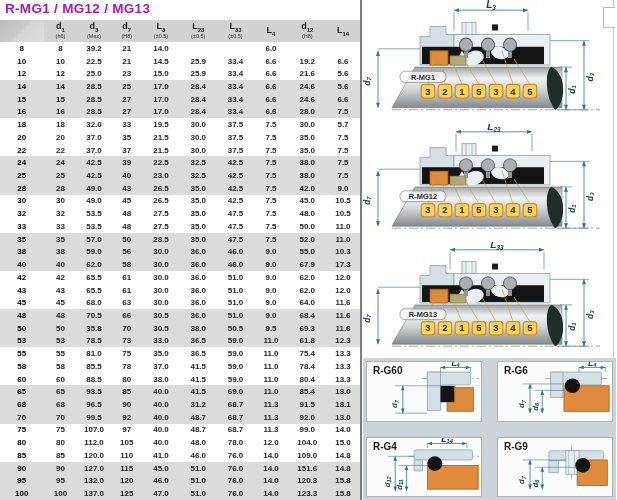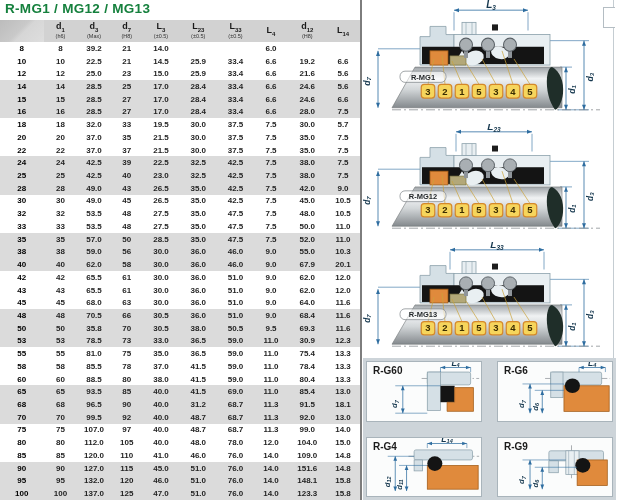--- a/index.html
+++ b/index.html
@@ -2,21 +2,21 @@
 <html><head>
 <meta charset="utf-8">
 <style>
   html,body{margin:0;padding:0;background:#fff;}
   .page{position:relative;width:617px;height:500px;background:#fff;overflow:hidden;
         font-family:"Liberation Sans",sans-serif;}
   
   .table-pane{position:absolute;left:0;top:0;width:362px;height:500px;box-sizing:border-box;
               border-right:2px solid #7d7d7d;background:#fff;
               --cols:43.5px 34px 33px 32.5px 36px 38.5px 36px 35px 37.5px 34px;}
-  .title{position:absolute;left:5px;top:1px;font-size:13.5px;font-weight:bold;color:#15803d;
+  .title{position:absolute;left:5px;top:1px;font-size:13.5px;font-weight:bold;color:#a21caf;
          letter-spacing:.3px;white-space:nowrap;}
   .thead{position:absolute;left:0;top:20px;width:360px;height:22px;display:grid;
          grid-template-columns:var(--cols);background:#d2d2d2;}
   .hcell{display:flex;flex-direction:column;align-items:center;justify-content:center;line-height:1;}
   .hcell.first{background:linear-gradient(135deg,#bcbcbc 0%,#c9c9c9 45%,#d6d6d6 55%,#dedede 100%);}
   .hmain{font-size:9px;font-weight:bold;color:#1a1a1a;}
   .hmain sub{font-size:6px;}
   .hnote{font-size:5.5px;color:#333;margin-top:1px;}
   .tbody{position:absolute;left:0;top:42px;width:360px;}
   .trow{display:grid;grid-template-columns:var(--cols);height:12.72px;align-items:center;background:#fff;}
@@ -299,21 +299,21 @@
         <div class="trow alt">
           <div class="tcell rowhead">40</div>
           <div class="tcell">40</div>
           <div class="tcell">62.0</div>
           <div class="tcell">58</div>
           <div class="tcell">30.0</div>
           <div class="tcell">36.0</div>
           <div class="tcell">46.0</div>
           <div class="tcell">9.0</div>
           <div class="tcell">67.9</div>
-          <div class="tcell">20.1</div>
+          <div class="tcell">17.3</div>
         </div>
         <div class="trow">
           <div class="tcell rowhead">42</div>
           <div class="tcell">42</div>
           <div class="tcell">65.5</div>
           <div class="tcell">61</div>
           <div class="tcell">30.0</div>
           <div class="tcell">36.0</div>
           <div class="tcell">51.0</div>
           <div class="tcell">9.0</div>
@@ -370,21 +370,21 @@
         </div>
         <div class="trow alt">
           <div class="tcell rowhead">53</div>
           <div class="tcell">53</div>
           <div class="tcell">78.5</div>
           <div class="tcell">73</div>
           <div class="tcell">33.0</div>
           <div class="tcell">36.5</div>
           <div class="tcell">59.0</div>
           <div class="tcell">11.0</div>
-          <div class="tcell">30.9</div>
+          <div class="tcell">61.8</div>
           <div class="tcell">12.3</div>
         </div>
         <div class="trow">
           <div class="tcell rowhead">55</div>
           <div class="tcell">55</div>
           <div class="tcell">81.0</div>
           <div class="tcell">75</div>
           <div class="tcell">35.0</div>
           <div class="tcell">36.5</div>
           <div class="tcell">59.0</div>
@@ -502,21 +502,21 @@
         </div>
         <div class="trow alt">
           <div class="tcell rowhead">95</div>
           <div class="tcell">95</div>
           <div class="tcell">132.0</div>
           <div class="tcell">120</div>
           <div class="tcell">46.0</div>
           <div class="tcell">51.0</div>
           <div class="tcell">76.0</div>
           <div class="tcell">14.0</div>
-          <div class="tcell">148.1</div>
+          <div class="tcell">120.3</div>
           <div class="tcell">15.8</div>
         </div>
         <div class="trow alt">
           <div class="tcell rowhead">100</div>
           <div class="tcell">100</div>
           <div class="tcell">137.0</div>
           <div class="tcell">125</div>
           <div class="tcell">47.0</div>
           <div class="tcell">51.0</div>
           <div class="tcell">76.0</div>

